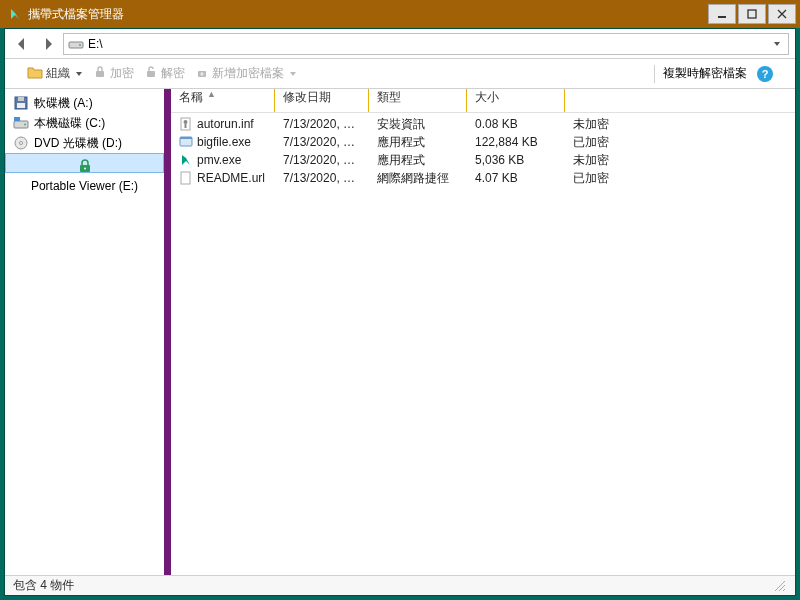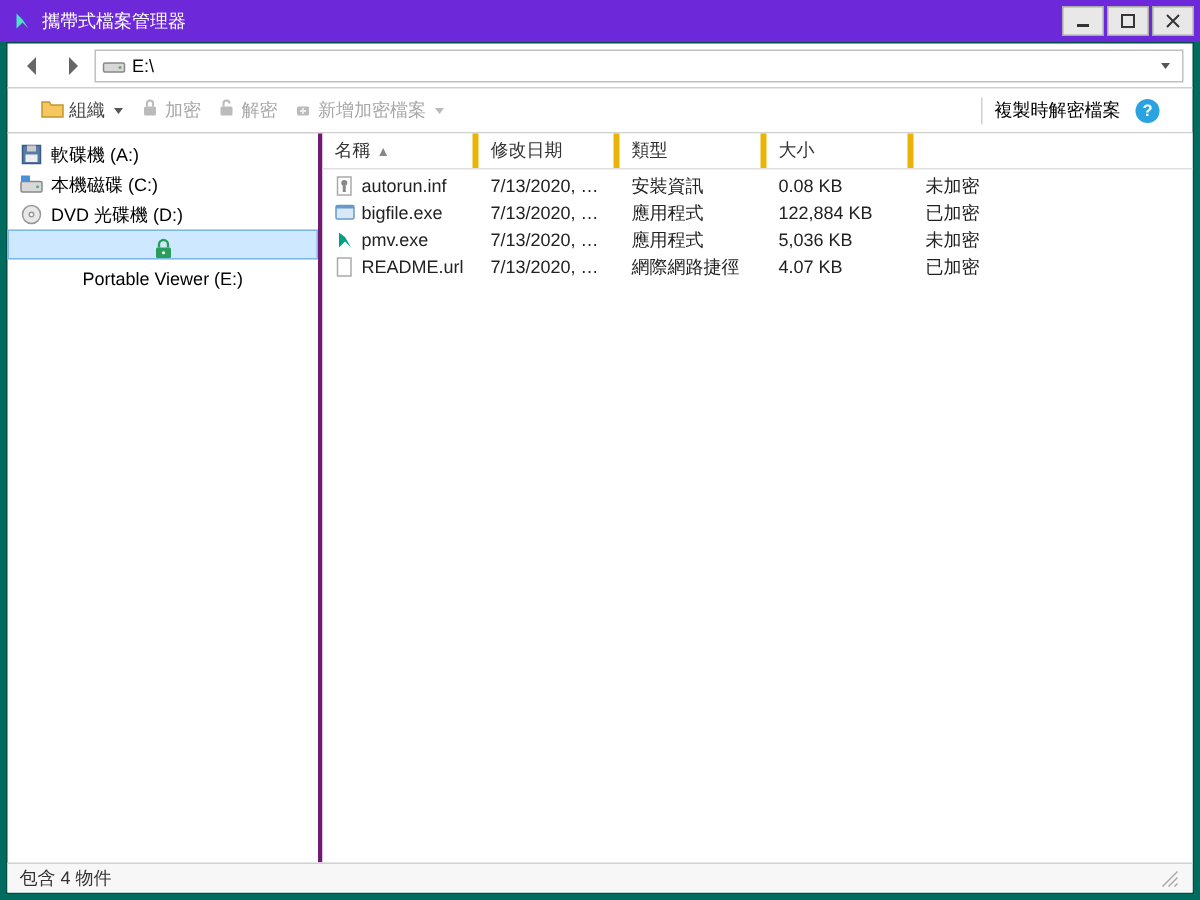--- a/index.html
+++ b/index.html
@@ -1,18 +1,18 @@
 <!DOCTYPE html>
 <html><head>
 <meta charset="utf-8">
 <style>
 * { box-sizing: border-box; margin: 0; padding: 0; font-family: "Microsoft JhengHei", "Segoe UI", sans-serif; font-size: 12px; }
 html, body { width: 800px; height: 600px; overflow: hidden; }
 .window { width: 800px; height: 600px; background: #006b5e; display: flex; flex-direction: column; }
-.titlebar { height: 28px; background: #6d28d9; display: flex; align-items: center; padding: 0 4px 0 8px; color: #fff; }
+.titlebar { height: 28px; background: #a16207; display: flex; align-items: center; padding: 0 4px 0 8px; color: #fff; }
 .titlebar .app-icon { width: 14px; height: 14px; margin-right: 6px; display: flex; align-items: center; justify-content: center; }
 .titlebar .title { flex: 1; font-size: 12px; }
 .win-btns { display: flex; gap: 0; }
 .win-btn { width: 28px; height: 20px; background: #e8e8e8; border: 1px solid #aaa; display: flex; align-items: center; justify-content: center; cursor: default; margin-left: 2px; }
 .win-btn svg { width: 10px; height: 10px; }
 .inner { flex: 1; margin: 0 4px 4px 4px; background: #fff; display: flex; flex-direction: column; border: 1px solid #004d44; }
 .navbar { height: 30px; display: flex; align-items: center; padding: 2px 6px; border-bottom: 1px solid #d0d0d0; gap: 4px; }
 .nav-arrow { width: 22px; height: 22px; display: flex; align-items: center; justify-content: center; }
 .nav-arrow svg { fill: #666; }
 .pathbox { flex: 1; height: 22px; border: 1px solid #c0c0c0; display: flex; align-items: center; padding: 0 4px; background: #fff; position: relative; }
@@ -22,27 +22,27 @@
 .toolbar { height: 30px; display: flex; align-items: center; padding: 0 18px; border-bottom: 1px solid #d0d0d0; gap: 2px; }
 .tbtn { display: flex; align-items: center; height: 24px; padding: 0 4px; color: #444; gap: 3px; }
 .tbtn.disabled { color: #a8a8a8; }
 .tbtn .lbl { font-size: 12px; }
 .tbtn .dd { margin-left: 2px; }
 .tsep { width: 1px; height: 18px; background: #d0d0d0; margin: 0 2px; }
 .tool-spacer { flex: 1; }
 .rightlink { color: #000000; font-size: 12px; padding: 0 4px; cursor: pointer; }
 .help-icon { width: 16px; height: 16px; border-radius: 50%; background: #2aa3e0; color: #fff; display: flex; align-items: center; justify-content: center; font-weight: bold; font-size: 11px; margin: 0 4px; }
 .body { flex: 1; display: flex; min-height: 0; }
-.sidebar { width: 210px; border-right: 3px solid #701a75; padding: 4px 0; overflow: auto; }
+.sidebar { width: 166px; border-right: 7px solid #701a75; padding: 4px 0; overflow: auto; }
 .drive-item { display: flex; align-items: center; height: 20px; padding: 0 8px; gap: 5px; }
 .drive-item.selected { background: #cde8ff; border: 1px solid #7db7e8; padding: 4px 7px; height: 20px; flex-direction: column; }
 .drive-item .di-icon { width: 16px; height: 16px; flex-shrink: 0; }
 .main { flex: 1; display: flex; flex-direction: column; background: #fff; }
 .cols { display: flex; height: 24px; border-bottom: 1px solid #e0e0e0; align-items: center; }
-.col { padding: 0 8px; color: #333; display: flex; align-items: center; gap: 4px; border-right: 4px solid #eab308; height: 100%; }
+.col { padding: 0 8px; color: #333; display: flex; align-items: flex-start; gap: 4px; border-right: 1px solid #eab308; height: 100%; }
 .col .sort { font-size: 9px; color: #888; }
 .rows { flex: 1; overflow: auto; padding-top: 2px; }
 .row { display: flex; height: 18px; align-items: center; }
 .cell { padding: 0 8px; white-space: nowrap; overflow: hidden; text-overflow: ellipsis; color: #222; }
 .cell.name { display: flex; align-items: center; gap: 4px; }
 .file-icon { width: 14px; height: 14px; flex-shrink: 0; }
 .c-name { width: 104px; }
 .c-date { width: 94px; }
 .c-type { width: 98px; }
 .c-size { width: 98px; }

